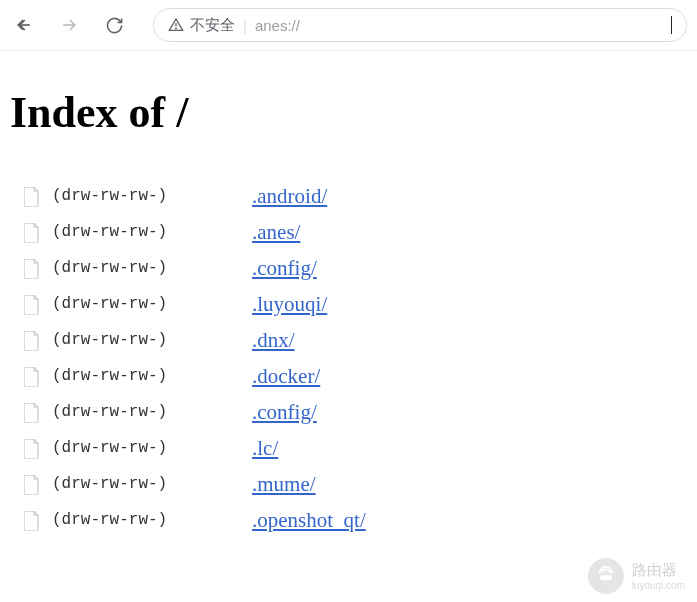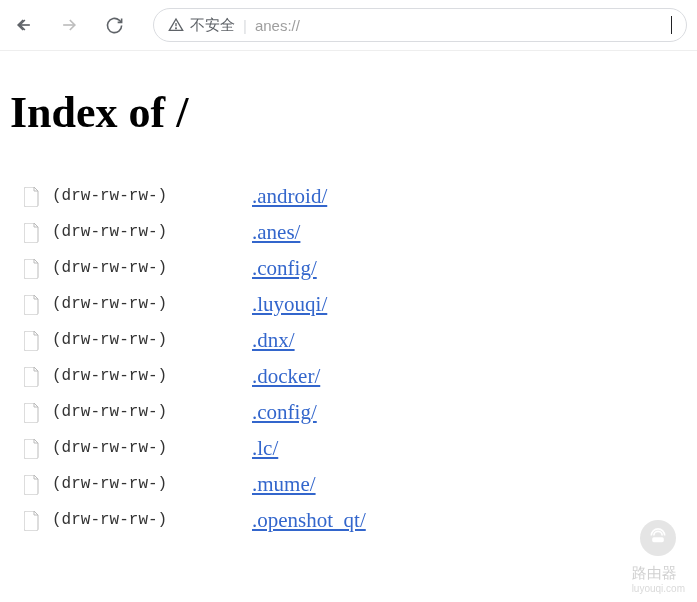--- a/index.html
+++ b/index.html
@@ -78,21 +78,20 @@
       cursor: pointer;
     }
     .watermark {
       position: absolute;
       right: 12px;
       bottom: 8px;
       display: flex;
       align-items: center;
       gap: 8px;
       opacity: 0.55;
-      flex-direction: column;
     }
     .wm-circle {
       width: 36px; height: 36px; border-radius: 50%;
       background: #d0d0d0;
       display: flex; align-items: center; justify-content: center;
     }
     .wm-text { text-align: left; }
     .wm-main { color: #aaa; font-size: 15px; }
     .wm-sub { color: #bbb; font-size: 10px; }
     .url-spacer { flex: 1; }

